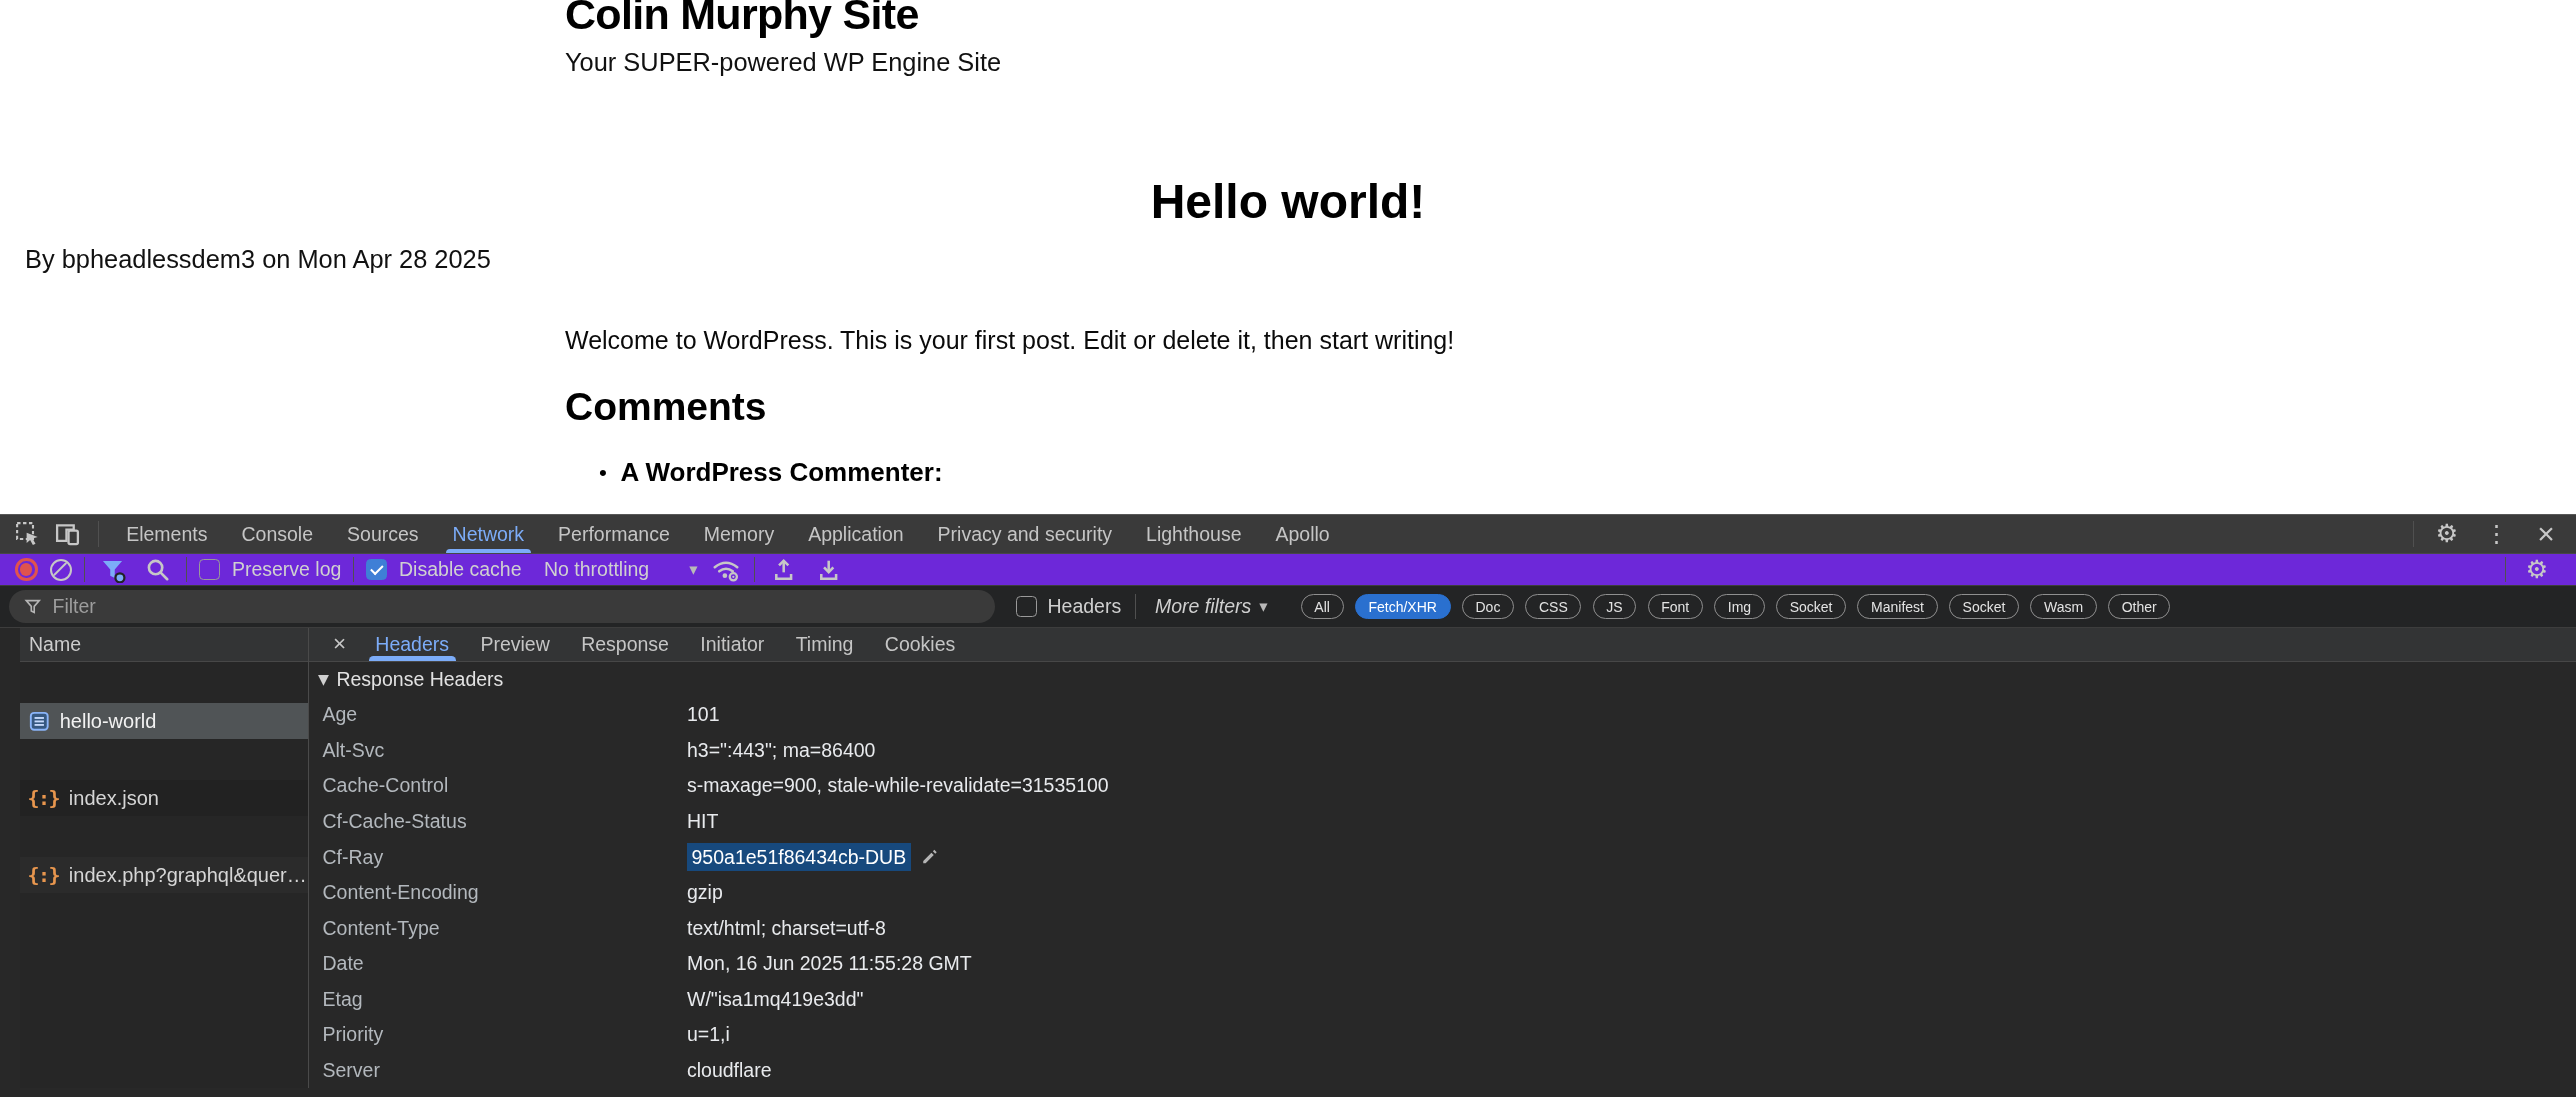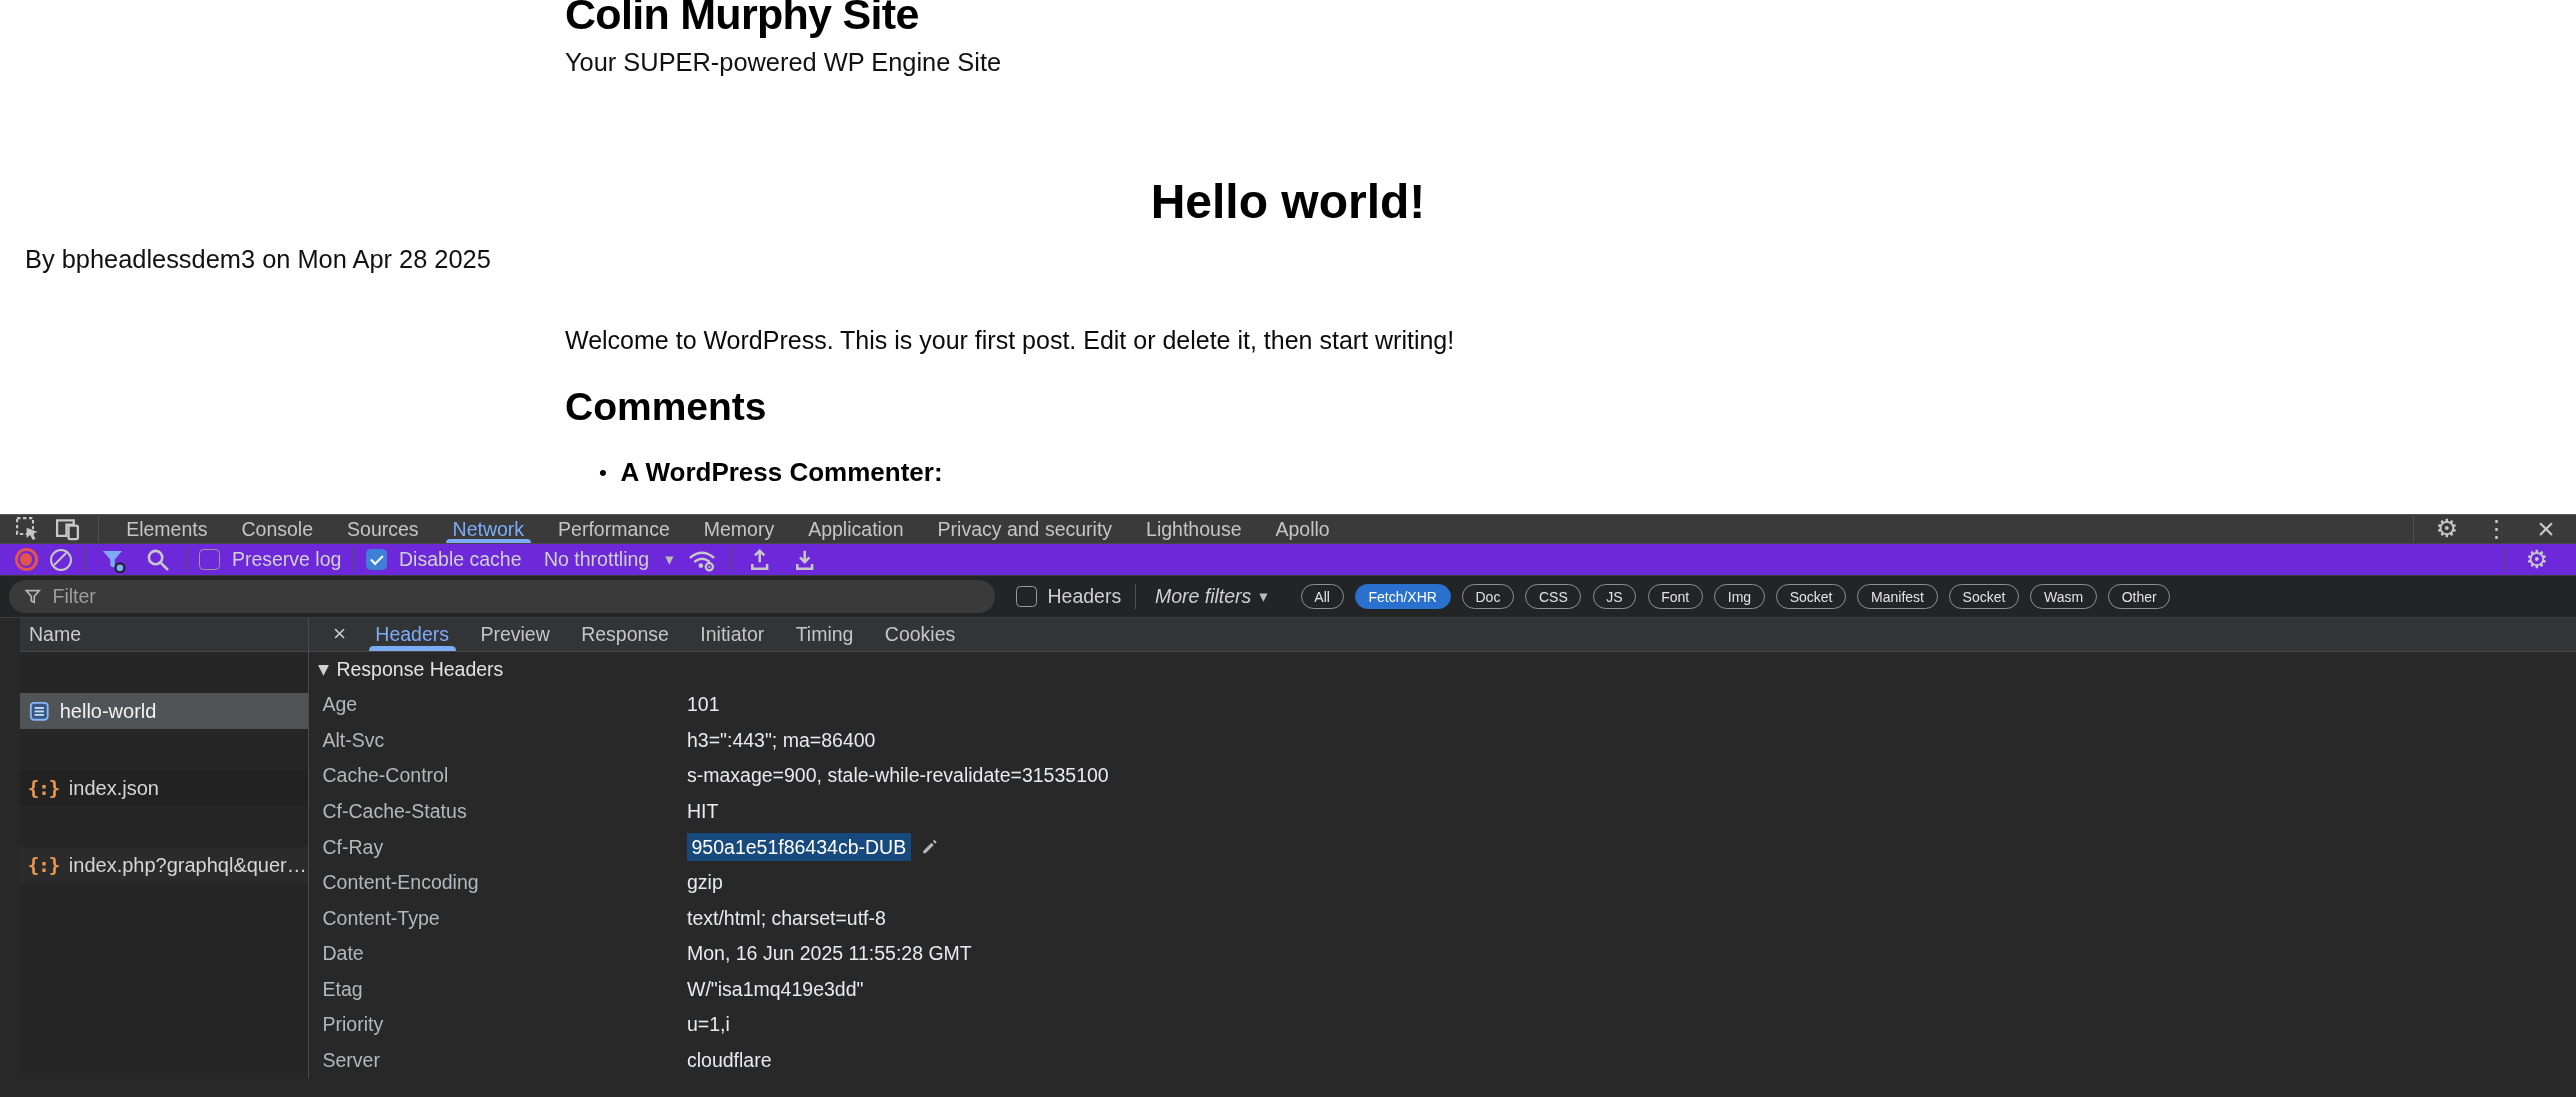--- a/index.html
+++ b/index.html
@@ -18,21 +18,21 @@
   .comment-item { position:absolute; top:457px; left:599px; font-size:26px; font-weight:700; display:flex; align-items:center; gap:13.5px; }
   .comment-item .bullet { font-size:22.5px; font-weight:400; }
 
   
   .devtools { position:absolute; top:514px; left:0; width:100%; height:583px; background:#282828;
               color:#c7c7c7; font-size:19.5px; border-top:1.5px solid #585858; }
   .glyph { font-family:"DejaVu Sans", sans-serif; }
   .sep { width:0.7px; height:25.4px; background:#505050; flex:0 0 0.7px; }
 
   
-  .dt-tabbar { height:29px; background:#3a3a3a; border-bottom:0.7px solid #474747; display:flex; align-items:center; padding-left:7.5px; }
+  .dt-tabbar { height:39px; background:#3a3a3a; border-bottom:0.7px solid #474747; display:flex; align-items:center; padding-left:7.5px; }
   .ti-btn { display:flex; align-items:center; justify-content:center; width:40px; height:33px; flex:0 0 auto; }
   .dt-tab { position:relative; height:100%; display:flex; align-items:center; padding:0 17px; color:#c5c5c5; cursor:default; white-space:nowrap; }
   .dt-tab.active { color:#7cacf8; }
   .dt-tab.active::after { content:""; position:absolute; left:10.5px; right:10.5px; bottom:0; height:4.5px;
                           background:#7cacf8; border-radius:4.5px 4.5px 0 0; }
   .tabbar-right { margin-left:auto; display:flex; align-items:center; gap:16.5px; padding-right:13.5px; }
   .icon-btn { display:flex; align-items:center; justify-content:center; min-width:33px; height:33px; color:#c7c7c7; }
   .gear-glyph { font-size:25.4px; line-height:1; }
   .kebab-glyph { font-size:24px; line-height:1; }
   .close-glyph { font-size:30px; line-height:1; }
@@ -42,21 +42,21 @@
   .record-btn { width:22.5px; height:22.5px; border:3px solid #e0534e; border-radius:50%; position:relative; flex:0 0 auto; margin-left:3px; }
   .record-btn::after { content:""; position:absolute; inset:2.2px; background:#e0534e; border-radius:50%; }
   .clear-btn { width:22px; height:22px; border:2.2px solid #c7c7c7; border-radius:50%; position:relative; flex:0 0 auto; overflow:hidden; }
   .clear-btn::after { content:""; position:absolute; left:50%; top:-2.2px; bottom:-2.2px; width:2.2px; margin-left:-1.1px;
                       background:#c7c7c7; transform:rotate(45deg); }
   .cb { width:21px; height:21px; border:1.9px solid #9a9a9a; border-radius:4.5px; position:relative; flex:0 0 auto; background:transparent; }
   .cb.checked { background:#3f7fd6; border-color:#3f7fd6; }
   .cb.checked::after { content:""; position:absolute; left:3.7px; top:4.5px; width:9.7px; height:5.2px;
                        border-left:2.6px solid #fff; border-bottom:2.6px solid #fff; transform:rotate(-45deg); }
   .tb-label { color:#d0d0d0; white-space:nowrap; }
-  .throttle { display:flex; align-items:center; gap:16px; margin-left:10.5px; white-space:nowrap; }
+  .throttle { display:flex; align-items:center; gap:40px; margin-left:10.5px; white-space:nowrap; }
   .caret { font-size:16.5px; color:#b9b9b9; }
   .toolbar-right { margin-left:auto; display:flex; align-items:center; gap:15px; padding-right:10.5px; }
 
   
   .dt-filterbar { height:42px; background:#232425; border-bottom:0.7px solid #3d3d3d; display:flex; align-items:center; padding:0 9px; }
   .filter-box { width:986px; height:33px; background:#3a3a3a; border-radius:16.5px; display:flex; align-items:center;
                 padding:0 13.5px; gap:10.5px; flex:0 0 auto; }
   .filter-box input { background:transparent; border:none; outline:none; color:#e0e0e0; font-size:19.5px;
                       font-family:"Liberation Sans",sans-serif; width:100%; }
   .filter-box input::placeholder { color:#9d9d9d; }

